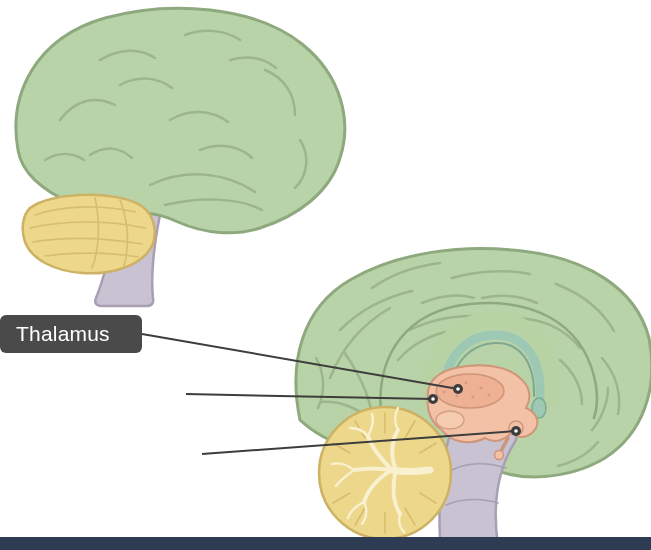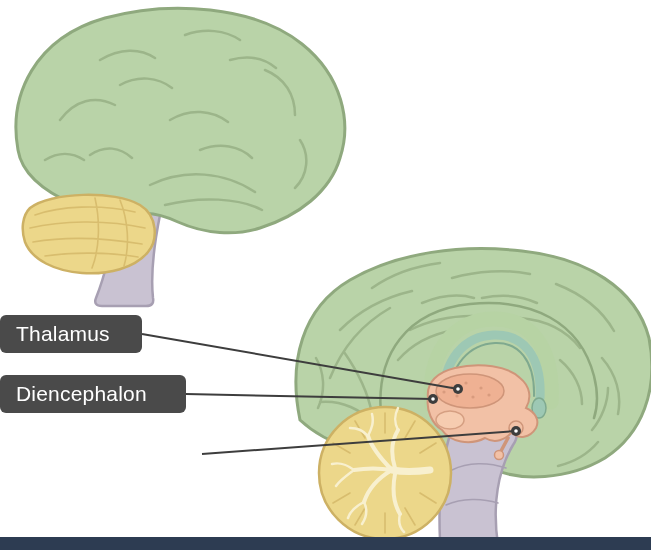--- a/index.html
+++ b/index.html
@@ -86,18 +86,15 @@
       <circle cx="433" cy="399" r="5" fill="#3d3d3d"></circle>
       <circle cx="433" cy="399" r="1.8" fill="#ffffff"></circle>
       <circle cx="516" cy="431" r="5" fill="#3d3d3d"></circle>
       <circle cx="516" cy="431" r="1.8" fill="#ffffff"></circle>
     </g>
   </svg>
 
   <div class="callout callout-thalamus">
     <span>Thalamus</span>
   </div>
-  <div class="callout callout-diencephalon">
-    <span>Diencephalon</span>
-  </div>
 
   <div class="bottom-bar"></div>
 </div>
 
 </body></html>

